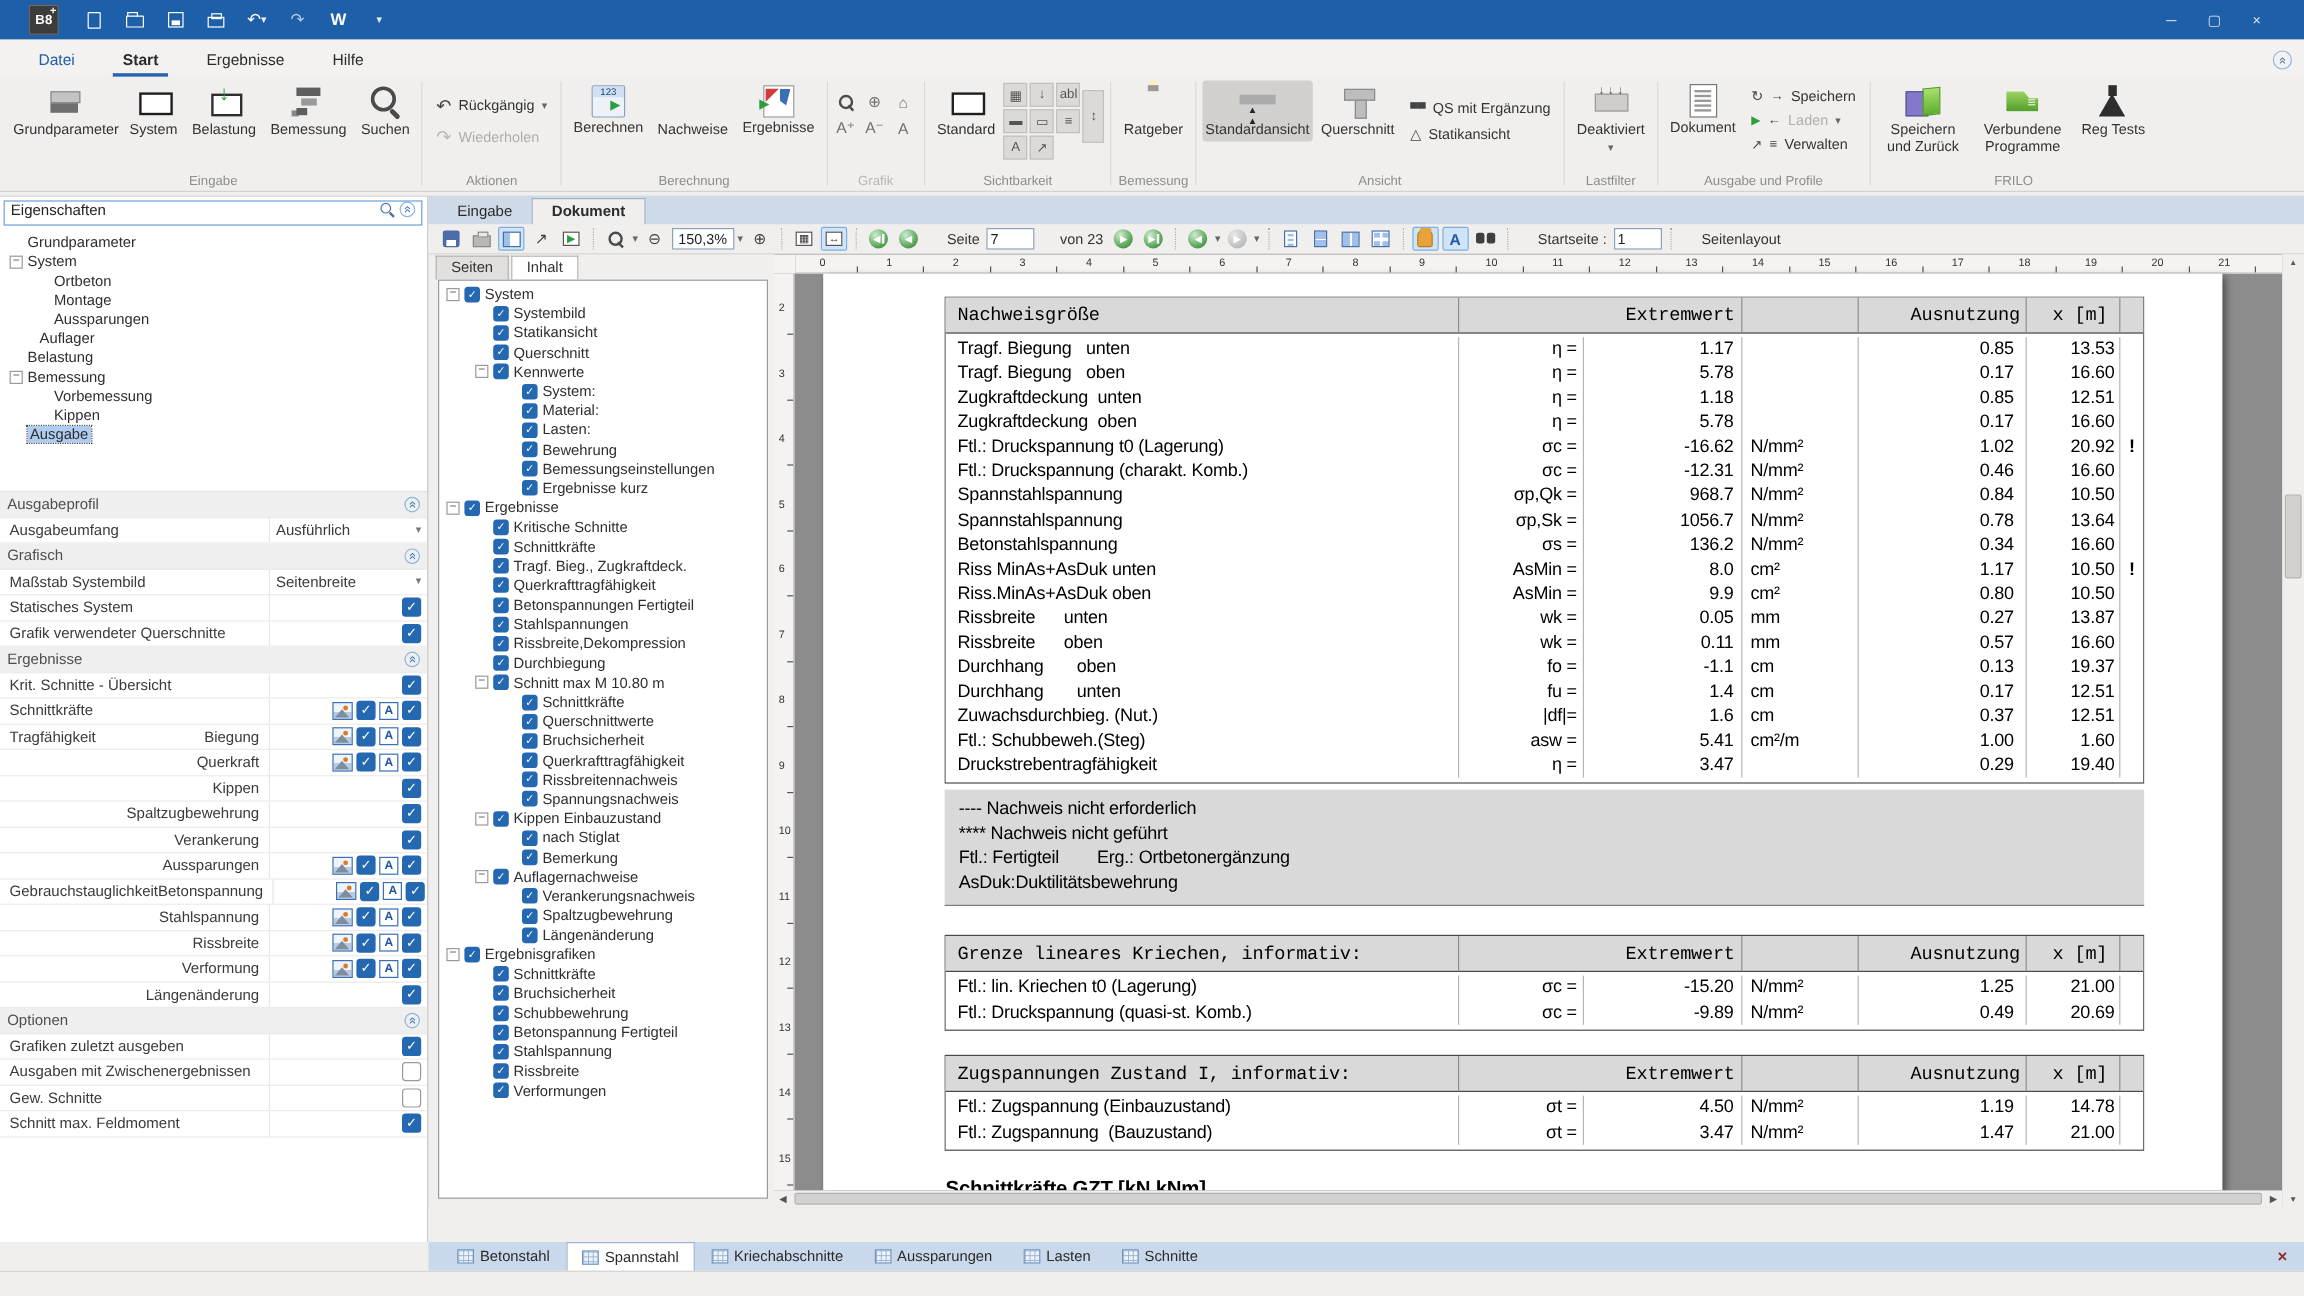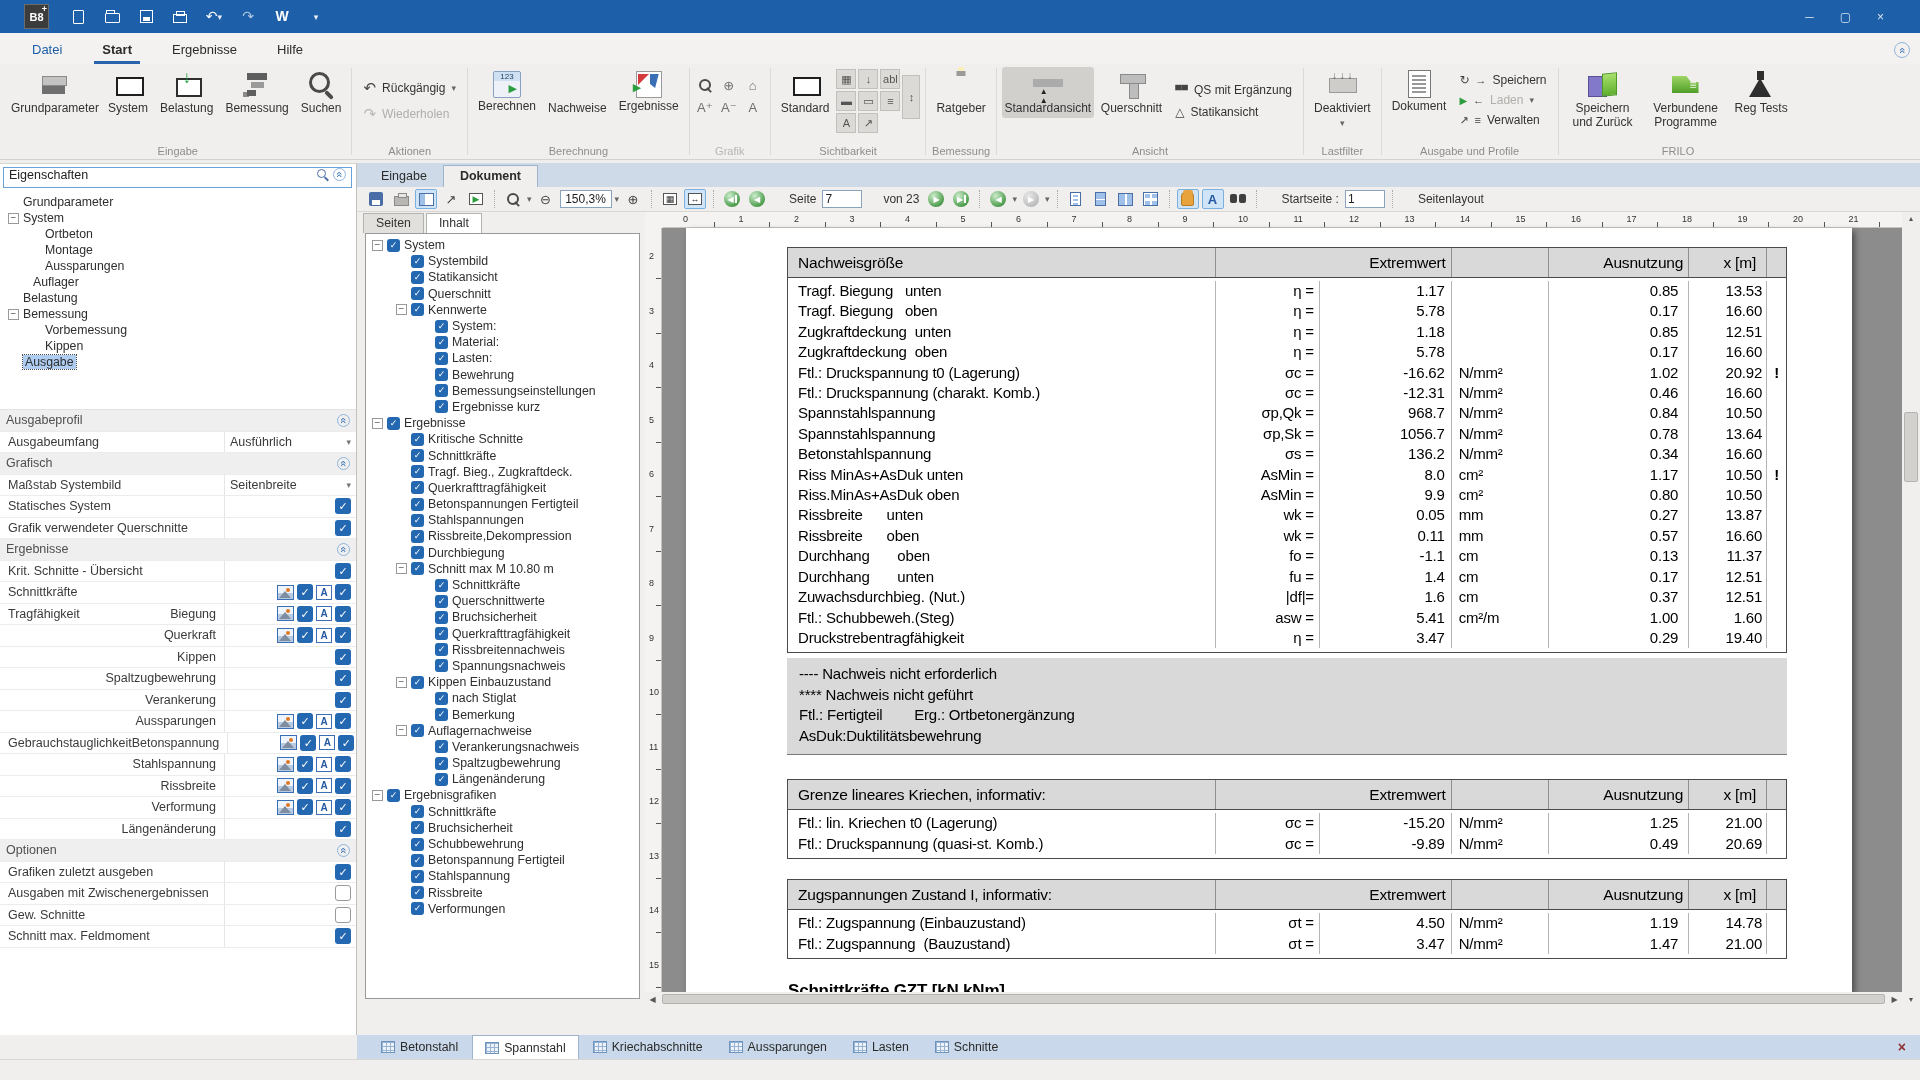--- a/index.html
+++ b/index.html
@@ -197,21 +197,21 @@
   .page{position:absolute;left:41px;top:16px;width:1166px;height:764px;background:#fff;box-shadow:3px 3px 6px rgba(0,0,0,.45);}
   .page-content{position:absolute;left:101px;top:19px;width:1000px;height:745px;overflow:hidden;
       font-family:"Liberation Sans","DejaVu Sans",sans-serif;letter-spacing:-0.2px;color:#000;}
   .dtable{border:1px solid #4a4a4a;width:1000px;}
   .drow{display:flex;}
   .dhead{background:#d9d9d9;border-bottom:1px solid #4a4a4a;height:30px;align-items:center;}
   .dhc{font-size:15.5px;height:100%;display:flex;align-items:center;}
   .dhc.c0{padding-left:10px;}
   .dhc.c1,.dhc.c3{justify-content:flex-end;padding-right:5px;}
   .dhc.c4{justify-content:flex-end;padding-right:10px;}
-  .dhc{border-left:1px solid #8f8f8f;}
+  .dhc{border-left:1px solid #8f8f8f;font-family:Liberation Mono, monospace;}
   .dhc.c0{border-left:none;}
   .dbody{padding:3px 0 4px;}
   .dbc{font-size:15px;line-height:20.4px;white-space:pre;border-left:1px solid #b5b5b5;}
   .dbc.b0{border-left:none;padding-left:10px;}
   .dbc.b1{text-align:right;padding-right:5px;}
   .dbc.b2{text-align:right;padding-right:6px;}
   .dbc.b3{padding-left:7px;}
   .dbc.b4{text-align:right;padding-right:10px;}
   .dbc.b5{text-align:right;padding-right:4px;}
   .dbc.b6{text-align:center;font-weight:bold;}
@@ -1281,21 +1281,21 @@
                 <span class="dbc b4" style="width: 140px;">0.57</span>
                 <span class="dbc b5" style="width: 78px;">16.60</span>
                 <span class="dbc b6" style="width: 20px;"></span>
               </div>
               <div class="drow">
                 <span class="dbc b0" style="width: 428px;">Durchhang       oben</span>
                 <span class="dbc b1" style="width: 104px;">fo =</span>
                 <span class="dbc b2" style="width: 132px;">-1.1</span>
                 <span class="dbc b3" style="width: 98px;">cm</span>
                 <span class="dbc b4" style="width: 140px;">0.13</span>
-                <span class="dbc b5" style="width: 78px;">11.37</span>
+                <span class="dbc b5" style="width: 78px;">19.37</span>
                 <span class="dbc b6" style="width: 20px;"></span>
               </div>
               <div class="drow">
                 <span class="dbc b0" style="width: 428px;">Durchhang       unten</span>
                 <span class="dbc b1" style="width: 104px;">fu =</span>
                 <span class="dbc b2" style="width: 132px;">1.4</span>
                 <span class="dbc b3" style="width: 98px;">cm</span>
                 <span class="dbc b4" style="width: 140px;">0.17</span>
                 <span class="dbc b5" style="width: 78px;">12.51</span>
                 <span class="dbc b6" style="width: 20px;"></span>

